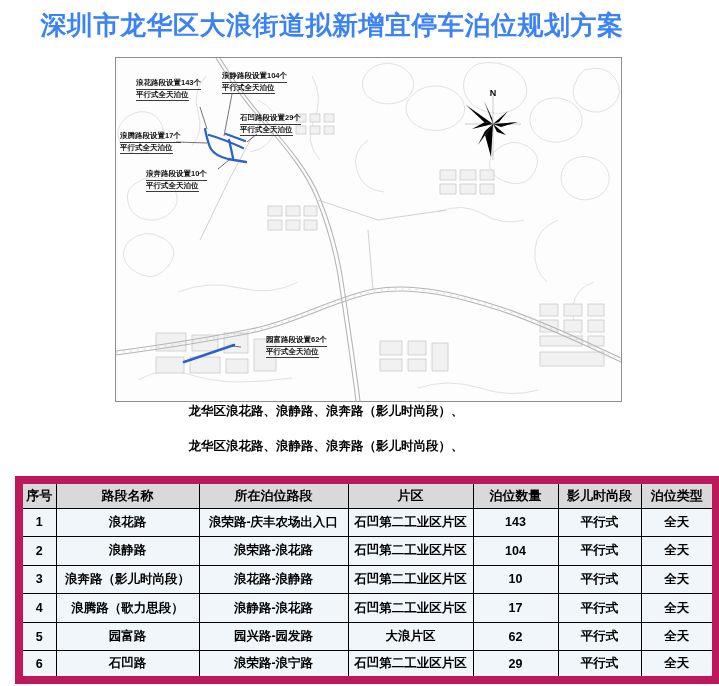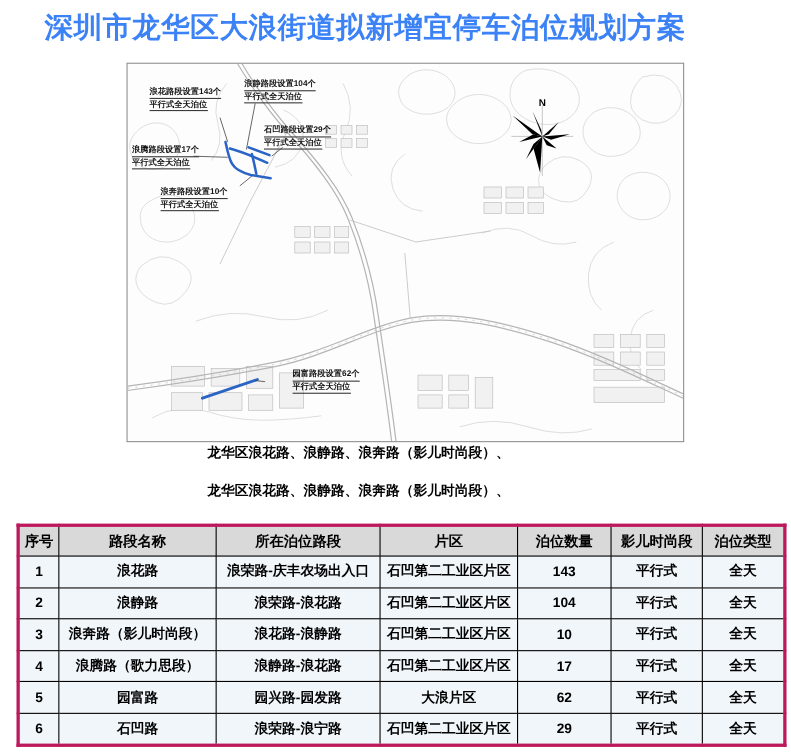--- a/index.html
+++ b/index.html
@@ -34,21 +34,21 @@
     font-size:12.5px; font-weight:bold; line-height:15px; color:#000;
   }
   .caption-map { top:404px; }
   .caption-table { top:439px; }
   
   .info-table {
     position:absolute; left:15px; top:476px; width:697px;
     border-collapse:collapse; table-layout:fixed;
   }
   .info-table, .info-table th, .info-table td { border:1.5px solid #000; }
-  .info-table { border:3px solid #be185d; }
+  .info-table { border:8px solid #be185d; }
   .info-table th {
     background:#d9d9d9; font-size:13px; font-weight:bold; height:28px;
     text-align:center; vertical-align:middle; padding:0 1px;
   }
   .info-table td {
     background:#f0f6fa; font-size:12.5px; font-weight:bold; height:28.6px;
     text-align:center; vertical-align:middle; padding:0 1px; overflow:hidden; white-space:nowrap;
   }
 </style>
 </head>

